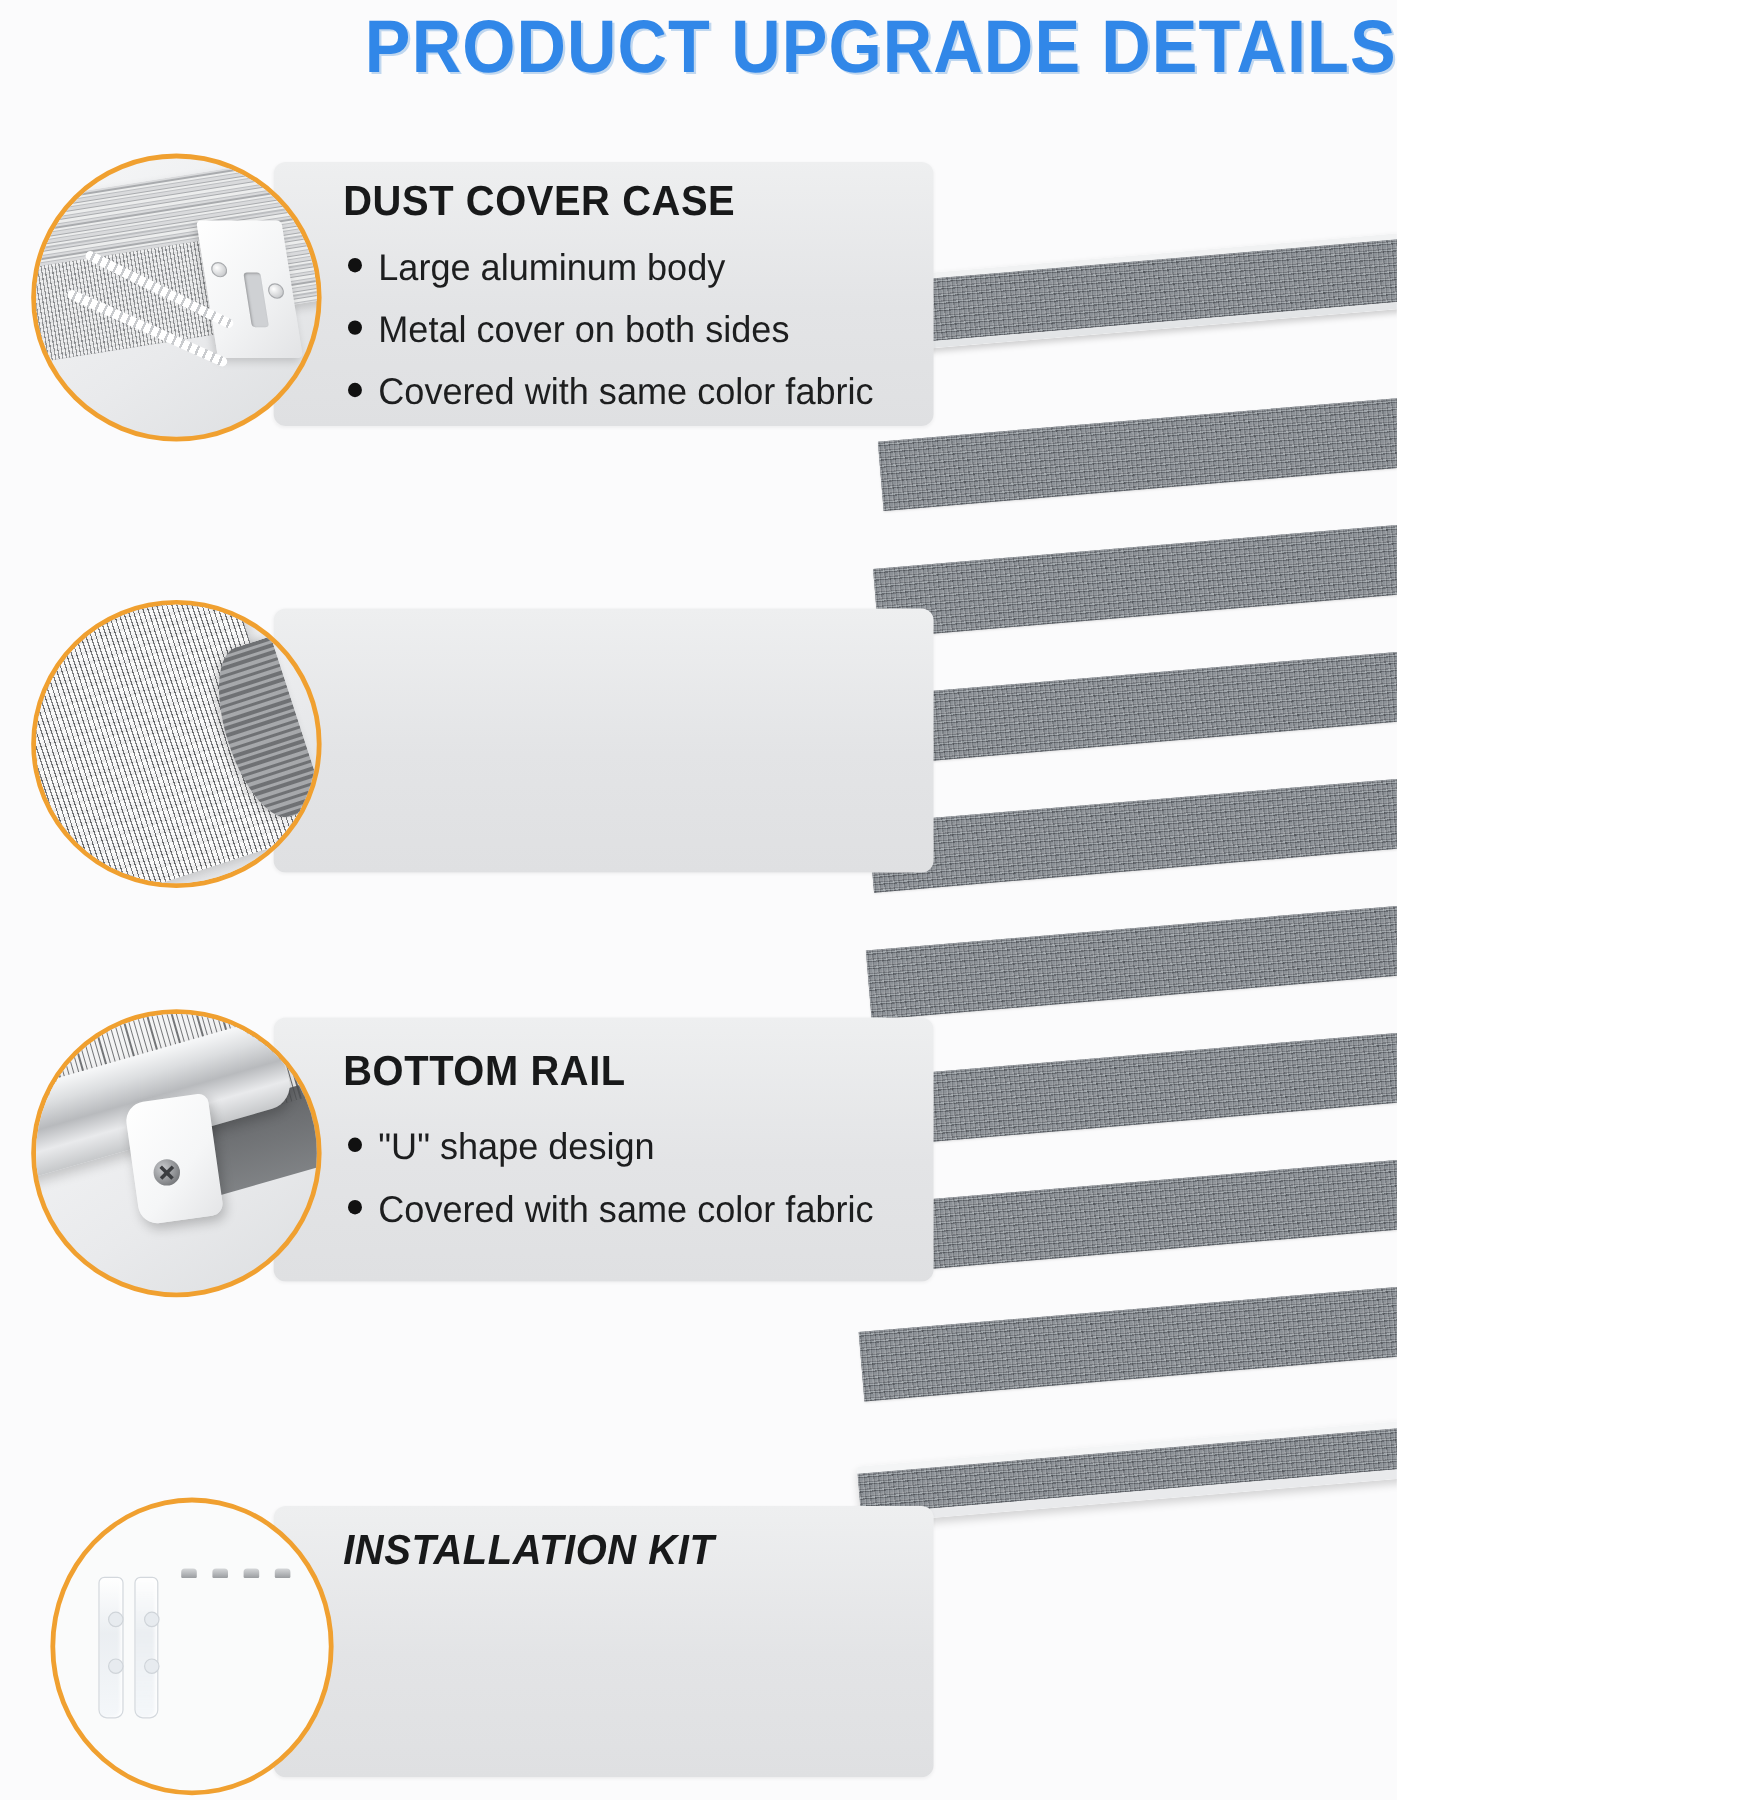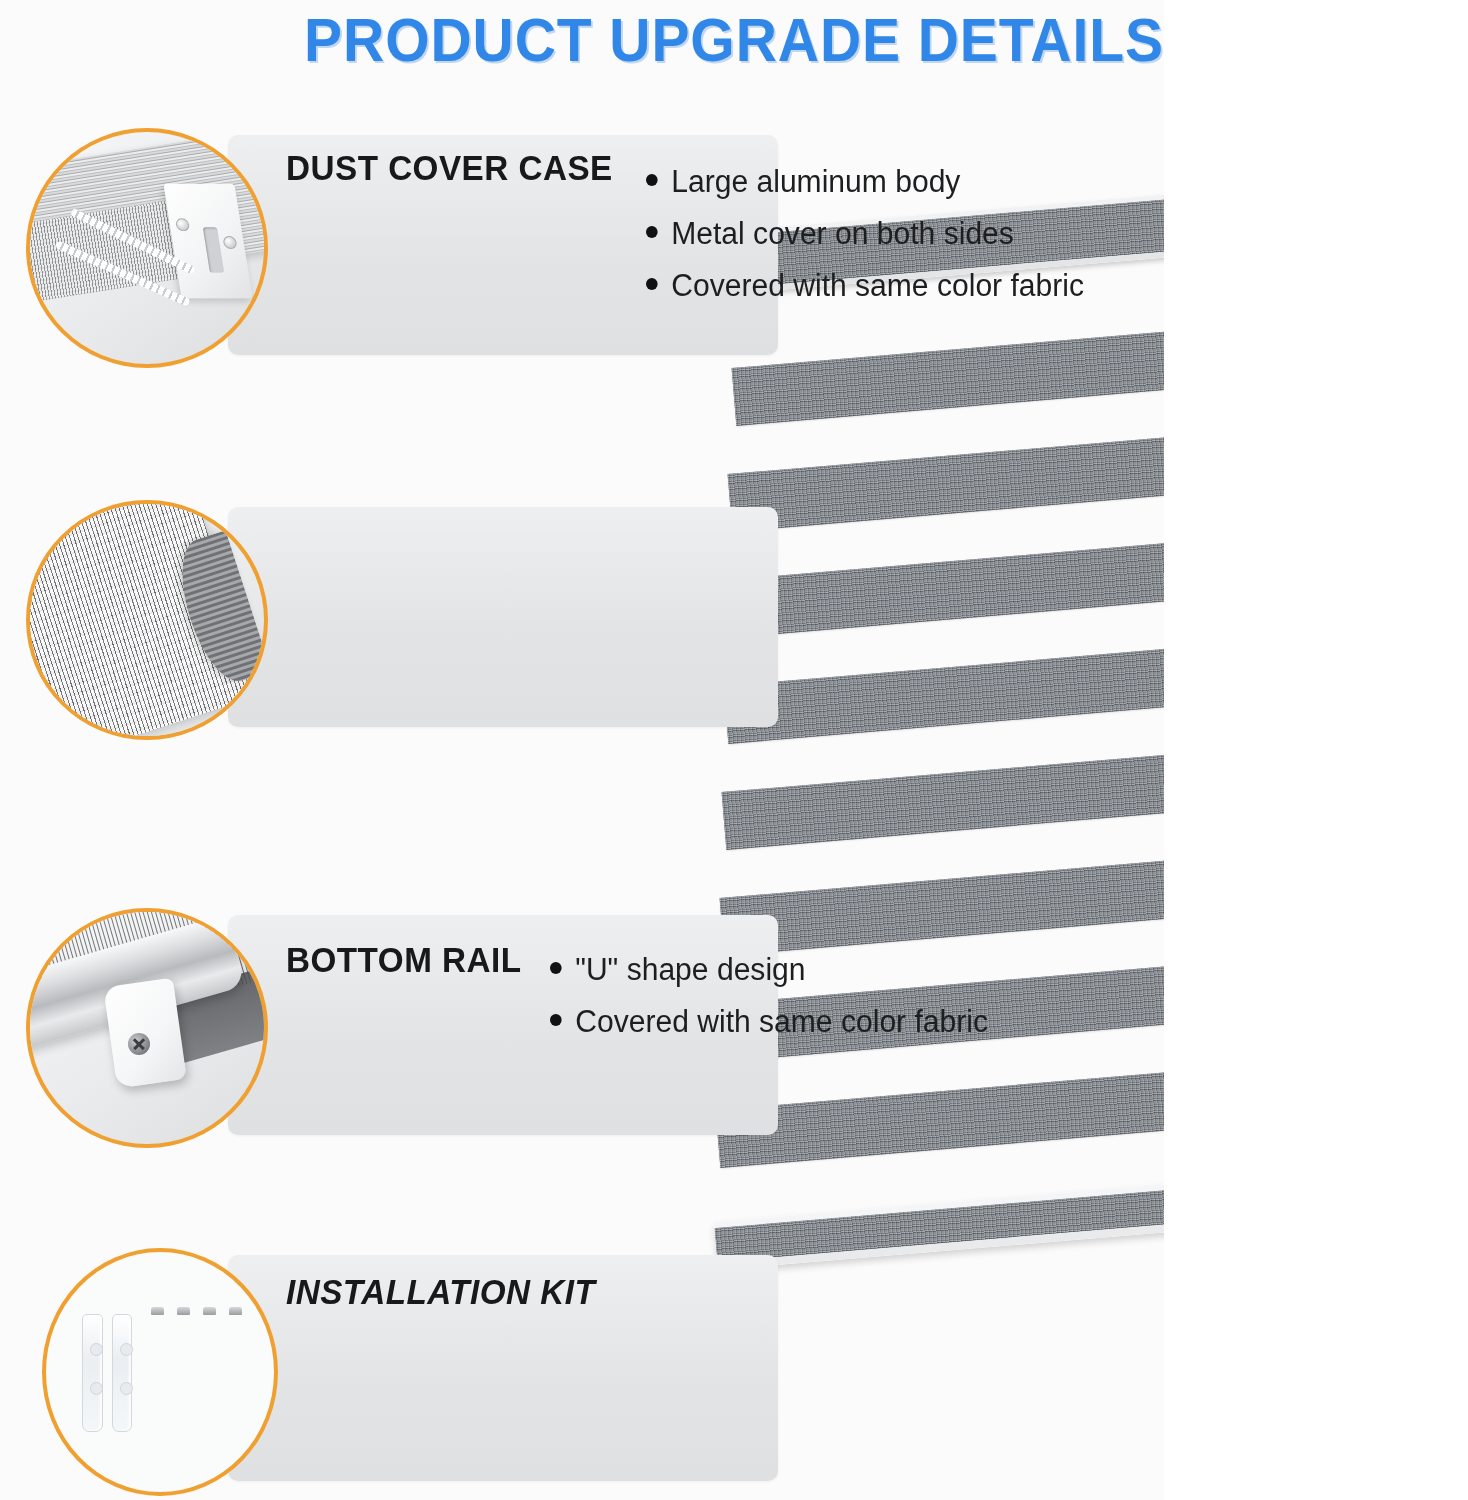--- a/index.html
+++ b/index.html
@@ -144,39 +144,39 @@
     border-radius: 10px;
     box-shadow: 0 1px 3px rgba(0,0,0,0.05);
   }
   .panel-text {
     position: absolute;
     left: 268px;
     top: 0;
     right: 14px;
     height: 100%;
     display: flex;
-    flex-direction: row;
+    flex-direction: column;
     justify-content: flex-start;
     padding-top: 22px;
     box-sizing: border-box;
   }
   .feat-title {
     color: #18191a;
     font-size: 35px;
     font-weight: bold;
     letter-spacing: 0.5px;
     line-height: 1;
     margin-bottom: 18px;
     transform: scaleX(0.95);
     transform-origin: left center;
     white-space: nowrap;
   }
   .bullets {
     list-style: none;
-    margin: 16px;
+    margin: 4px;
     padding: 0;
   }
   .bullets li {
     display: flex;
     align-items: baseline;
     color: #1d1e1f;
     font-size: 31px;
     line-height: 1;
     margin-bottom: 21px;
     white-space: nowrap;
@@ -537,21 +537,21 @@
     <div class="oval" style="left:8px; top:0px; width:234px; height:232px;">
       <div class="oval-inner">
         <div class="fabric-base"></div>
         <div class="fabric-sheet"></div>
         <div class="fabric-fold"></div>
       </div>
     </div>
 
   </div>
 
-  <div class="feature" style="left:18px; top:908px; width:760px; height:232px;">
+  <div class="feature" style="left:18px; top:841px; width:760px; height:232px;">
     <div class="panel" style="left:210px; top:7px; width:550px; height:220px;"></div>
 
     <div class="oval" style="left:8px; top:0px; width:234px; height:232px;">
       <div class="oval-inner">
         <div class="rail-fabric"></div>
         <div class="rail-dark"></div>
         <div class="rail-bar"></div>
         <div class="endcap3"></div>
         <div class="screw3"></div>
       </div>

